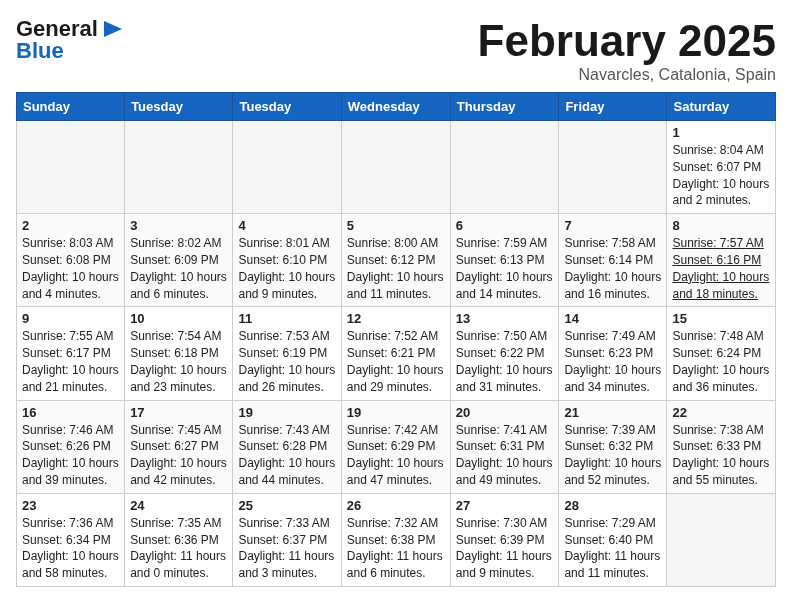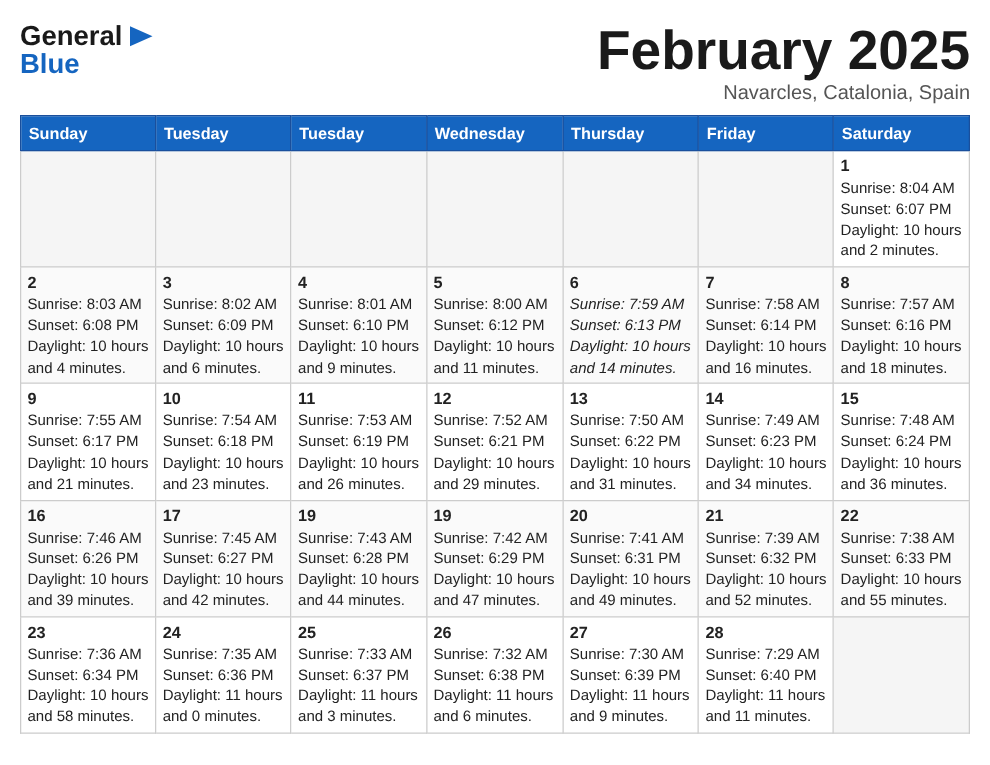--- a/index.html
+++ b/index.html
@@ -141,33 +141,33 @@
 Daylight: 10 hours and 9 minutes.</div>
         </td>
         <td>
           <span class="day-number">5</span>
           <div class="day-info" style="white-space: pre-line;">Sunrise: 8:00 AM
 Sunset: 6:12 PM
 Daylight: 10 hours and 11 minutes.</div>
         </td>
         <td>
           <span class="day-number">6</span>
-          <div class="day-info" style="white-space: pre-line; font-style: italic;">Sunrise: 7:59 AM
+          <div class="day-info" style="white-space: pre-line;">Sunrise: 7:59 AM
 Sunset: 6:13 PM
 Daylight: 10 hours and 14 minutes.</div>
         </td>
         <td>
           <span class="day-number">7</span>
           <div class="day-info" style="white-space: pre-line;">Sunrise: 7:58 AM
 Sunset: 6:14 PM
 Daylight: 10 hours and 16 minutes.</div>
         </td>
         <td>
           <span class="day-number">8</span>
-          <div class="day-info" style="white-space: pre-line;">Sunrise: 7:57 AM
+          <div class="day-info" style="white-space: pre-line; text-decoration: underline;">Sunrise: 7:57 AM
 Sunset: 6:16 PM
 Daylight: 10 hours and 18 minutes.</div>
         </td>
       </tr>
       <tr>
         <td>
           <span class="day-number">9</span>
           <div class="day-info" style="white-space: pre-line;">Sunrise: 7:55 AM
 Sunset: 6:17 PM
 Daylight: 10 hours and 21 minutes.</div>

